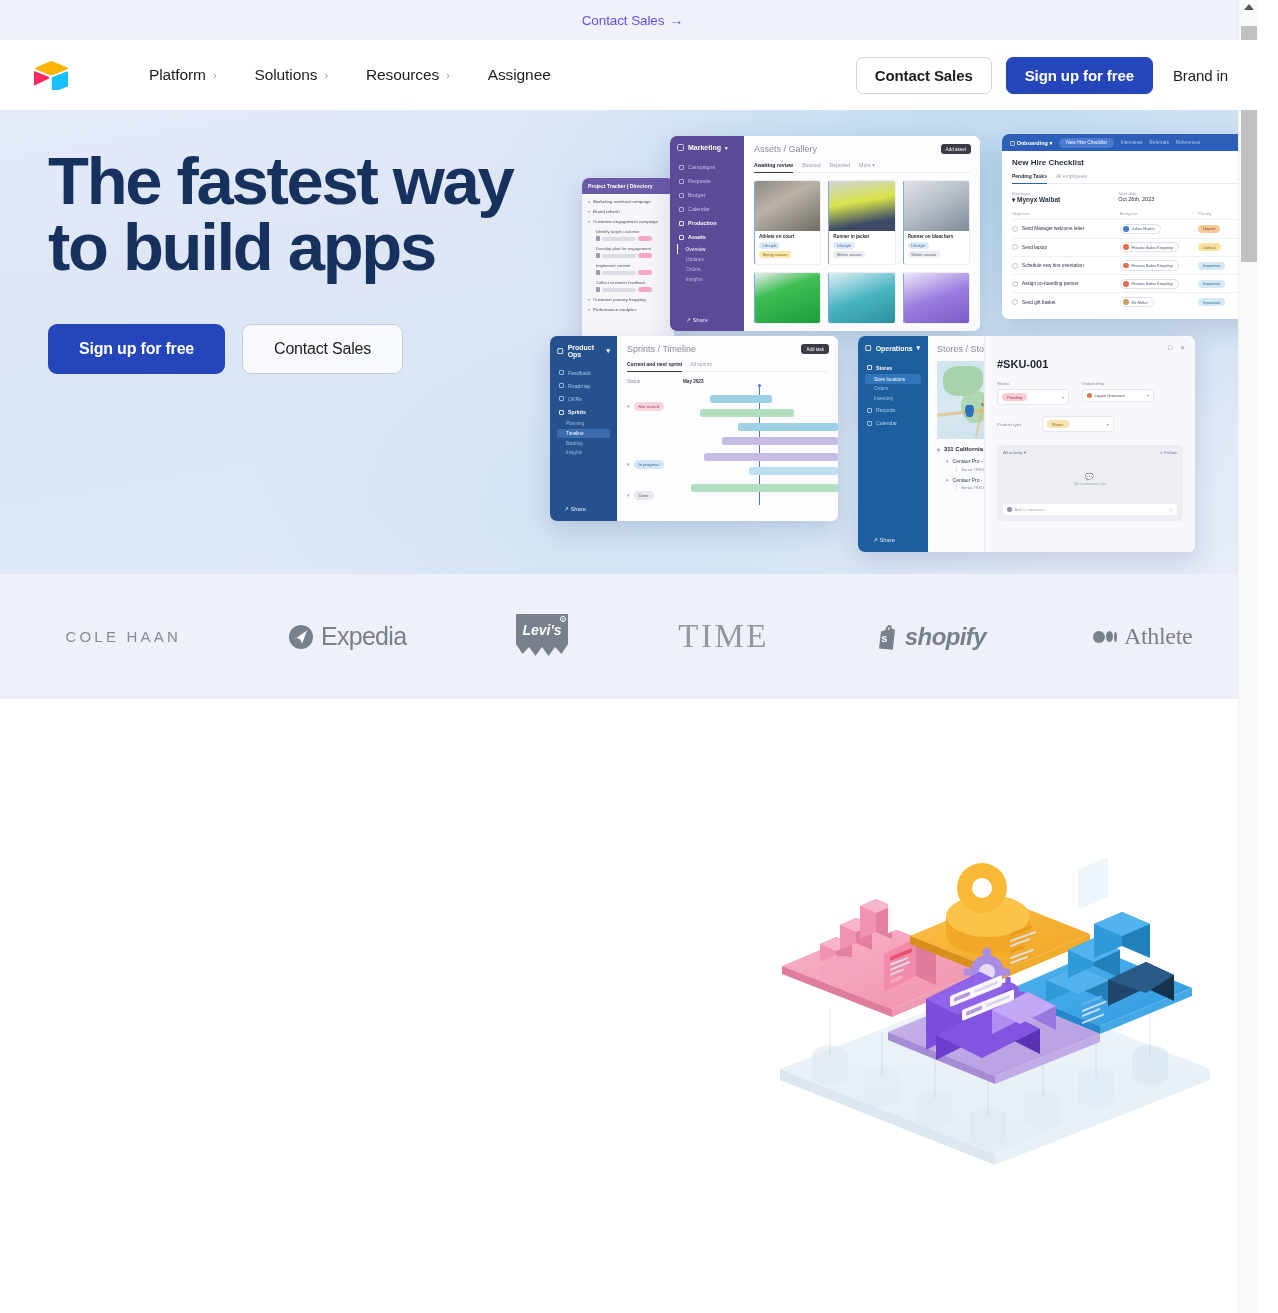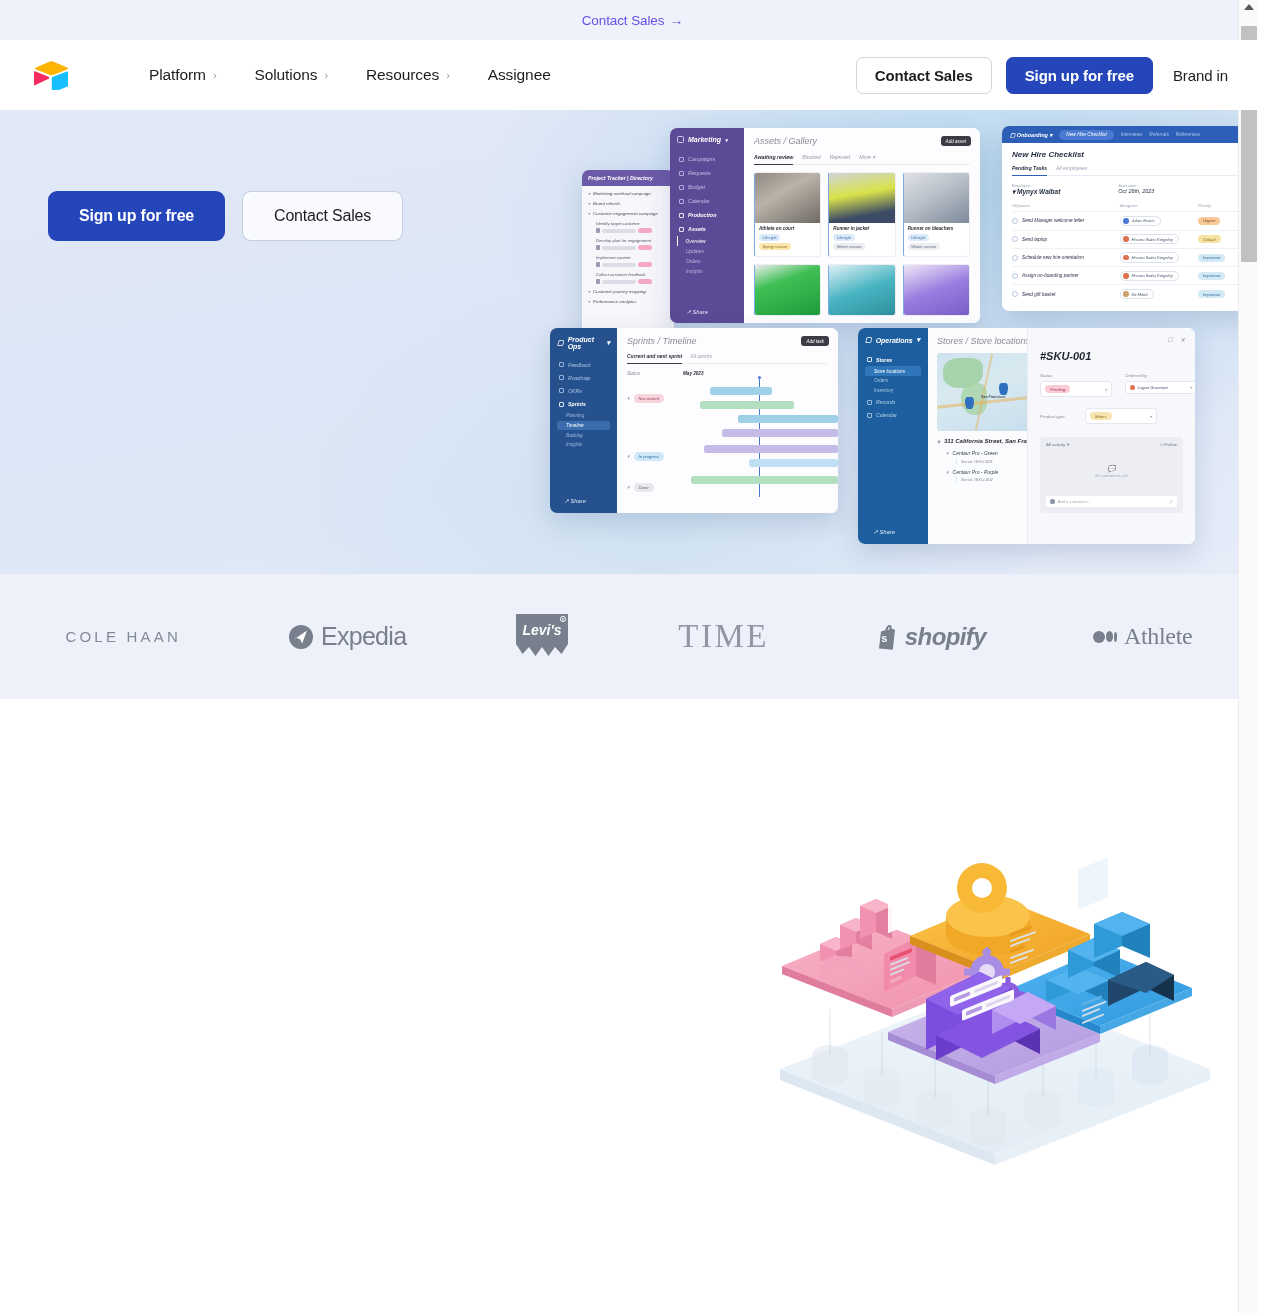--- a/index.html
+++ b/index.html
@@ -90,21 +90,21 @@
     background: #2546ba; color: #fff; font-weight: 700; font-size: 16px;
     border-radius: 9px; padding: 15px 31px; border: none; cursor: pointer; letter-spacing: -0.2px;
   }
   .cta-secondary {
     background: rgba(255,255,255,0.78); color: #1d1d1d; font-weight: 500; font-size: 16px;
     border-radius: 9px; padding: 15px 31px; border: 1px solid rgba(160,175,205,0.6);
     cursor: pointer; letter-spacing: -0.2px;
   }
 
   
-  .collage { position: absolute; left: 540px; top: 8px; width: 730px; height: 464px; font-style: italic; }
+  .collage { position: absolute; left: 540px; top: 16px; width: 730px; height: 464px; }
   .pane {
     position: absolute; border-radius: 7px; overflow: hidden;
     background: #fff; box-shadow: 0 9px 26px rgba(35,60,110,0.17);
     font-size: 5.5px; color: #444;
   }
 
   
   .p-tracker { left: 42px; top: 52px; width: 92px; height: 250px; border-radius: 7px; background:#f7f6fb; }
   .pt-head { background:#6b5aa8; color:#fff; font-size:5.2px; font-weight:700; padding:5px 6px; }
   .pt-body { padding: 5px 6px; }
@@ -200,21 +200,21 @@
   .ps-sub.on { color:#fff; background:#2f76ba; border-radius:2px;}
   .ps-share { position:absolute; bottom:9px; left:15px; color:#dbeaf8; font-size:5.8px;}
   .ps-main { position:absolute; left:70px; top:0; right:0; height:100%; background:#fbfcfe; padding:8px 9px;}
   .ps-bc { font-size:9px; font-weight:700; color:#2a2a35;}
   .ps-bc span { color:#8b8b99; font-weight:500;}
   .ps-map { margin-top:7px; width:128px; height:78px; border-radius:3px; position:relative; overflow:hidden;
             background:linear-gradient(160deg,#cfe3ef 0%, #d8e9f0 40%, #c6dced 100%);}
   .ps-addr { margin-top:7px; font-size:6px; font-weight:700; color:#2a2a35; display:flex; gap:4px;}
   .ps-item { margin-top:5px; margin-left:9px; font-size:5px; color:#3a4354; display:flex; gap:4px;}
   .ps-serial { margin-left:19px; margin-top:2.5px; font-size:4.3px; color:#8b8b99; border-left:.8px solid #e0e4ec; padding-left:4px;}
-  .ps-detail { position:absolute; right:0; top:0; width:168px; height:100%; background:#f7f8fb; border-left:.7px solid #e9ebf0; padding:10px 12px; border-radius:0 7px 7px 0;}
+  .ps-detail { position:absolute; right:0; top:0; width:211px; height:100%; background:#f7f8fb; border-left:.7px solid #e9ebf0; padding:10px 12px; border-radius:0 7px 7px 0;}
   .ps-sku { font-size:11px; font-weight:700; color:#1f2430; margin-top:12px;}
   .ps-fl { margin-top:11px; display:flex; gap:13px;}
   .ps-flab { font-size:4.4px; color:#8b8b99; margin-bottom:3px;}
   .ps-sel { display:flex; align-items:center; justify-content:space-between; background:#fff; border:.6px solid #e4e7ee; border-radius:3px; padding:3px 4px; width:72px;}
   .ps-pill { font-size:4.2px; padding:1.5px 5px; border-radius:7px;}
   .ps-cmt { margin-top:13px; background:#eceef3; border-radius:4px; height:76px; position:relative; padding:5px 6px;}
   .ps-cmt-h { display:flex; justify-content:space-between; font-size:4.4px; color:#6c7486;}
   .ps-cmt-e { position:absolute; left:0; right:0; top:28px; text-align:center; font-size:4.2px; color:#a3a9b6;}
   .ps-cmt-in { position:absolute; left:6px; right:6px; bottom:6px; height:11px; background:#fff; border-radius:3px; display:flex; align-items:center; padding:0 4px; font-size:4.2px; color:#a3a9b6; justify-content:space-between;}
   .ps-win { position:absolute; right:10px; top:8px; display:flex; gap:7px; color:#8b8b99; font-size:6px;}
@@ -291,20 +291,21 @@
 
     <div class="nav-right">
       <div class="btn btn-outline">Contact Sales</div>
       <div class="btn btn-blue">Sign up for free</div>
       <div class="link-plain">Brand in</div>
     </div>
   </div>
 
   <div class="hero">
     <div class="hero-copy">
+      <div class="hero-h1">The fastest way to build apps</div>
       <div class="hero-cta">
         <button class="cta-primary">Sign up for free</button>
         <button class="cta-secondary">Contact Sales</button>
       </div>
     </div>
 
     <div class="collage">
 
       <div class="pane p-tracker">
         <div class="pt-head">Project Tracker | Directory</div>

